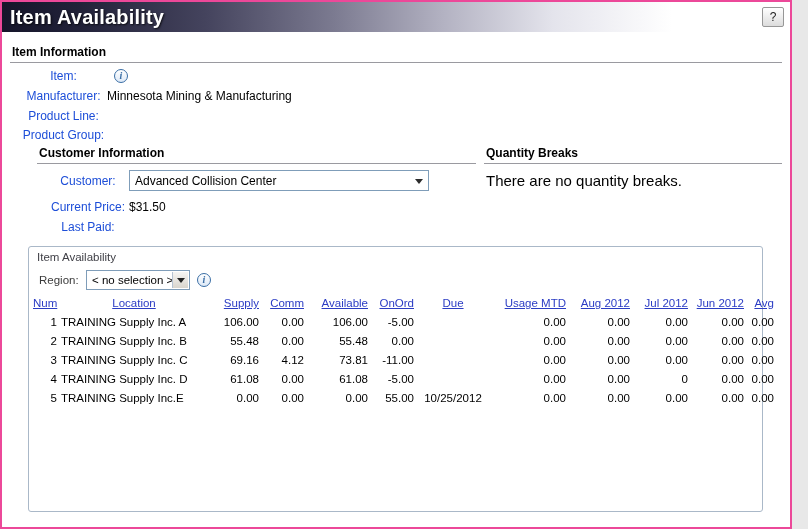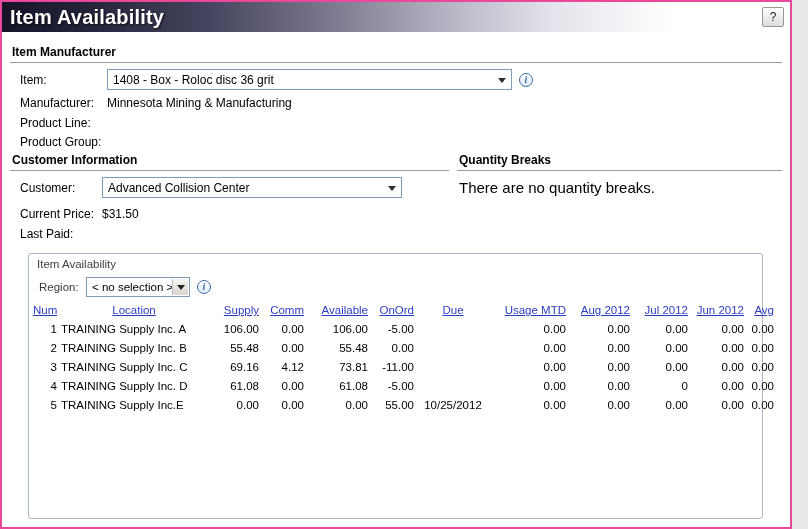--- a/index.html
+++ b/index.html
@@ -23,21 +23,21 @@
   .help-btn{
     position:absolute;right:6px;top:5px;width:22px;height:20px;border:1px solid #979797;
     background:linear-gradient(#ffffff,#dcdcdc);border-radius:2px;font-size:12px;color:#222;
     font-family:"Liberation Sans",sans-serif;display:flex;align-items:center;justify-content:center;cursor:default;
   }
   .section-header{
     margin:13px 8px 0 8px;border-bottom:1px solid var(--section_line);
     font-weight:bold;font-size:12px;color:#000;padding:0 0 3px 2px;
   }
   .row{display:flex;align-items:center;margin-left:18px;font-size:12px;}
-  .row .lbl{width:87px;color:#000000;flex:none;}
+  .row .lbl{width:87px;color:#1d4ed8;flex:none;text-align:center;}
   .row .val{color:#000;}
   .combo{
     position:relative;height:21px;border:1px solid var(--combo_border);background:#fff;
     display:flex;align-items:center;padding:0 18px 0 5px;font-size:12px;color:#000;cursor:default;
   }
   .combo .arrow{
     position:absolute;right:5px;top:8px;width:0;height:0;
     border-left:4px solid transparent;border-right:4px solid transparent;border-top:5px solid #2c2c2c;
   }
   .combo-btn{
@@ -48,21 +48,21 @@
   .combo-btn .arrow{position:static;border-top-color:#222;}
   .item-combo{width:405px;}
   .customer-combo{width:300px;}
   .region-combo{width:104px;height:20px;font-size:11.5px;padding-right:4px;}
   .info-icon{
     width:14px;height:14px;border:1px solid var(--info_icon);border-radius:50%;
     margin-left:7px;display:inline-flex;align-items:center;justify-content:center;
     color:var(--info_icon);background:linear-gradient(#ffffff,#dde9f7);flex:none;cursor:default;
   }
   .info-icon::after{content:"i";font-family:"Liberation Serif",serif;font-style:italic;font-weight:bold;font-size:10px;line-height:1;}
-  .info-cols{display:flex;margin-top:3px;}
+  .info-cols{display:flex;margin-top:3px;padding-left:27px;}
   .col-left{width:447px;flex:none;}
   .col-right{flex:1;}
   .col-left .section-header{margin:0 0 0 8px;}
   .col-right .section-header{margin:0 8px 0 8px;}
   .qb-message{margin:8px 0 0 10px;font-size:15px;color:#000;}
   .price-row .lbl{width:82px;}
   .customer-row .lbl{width:82px;}
   .groupbox{
     margin:11px 27px 0 26px;height:266px;border:1px solid var(--group_border);border-radius:3px;
   }
@@ -83,29 +83,25 @@
 <body>
 
 <div class="window">
 
   <div class="titlebar">
     <span class="title">Item Availability</span>
     <div class="help-btn">?</div>
   </div>
 
   <div class="section-header">
-    <span>Item Manufacturer</span>
+    <span>Item Information</span>
   </div>
 
   <div class="row" style="margin-top:6px;">
     <span class="lbl">Item:</span>
-    <div class="combo item-combo">
-      <span>1408 - Box - Roloc disc 36 grit</span>
-      <span class="arrow"></span>
-    </div>
     <span class="info-icon"></span>
   </div>
 
   <div class="row" style="margin-top:5px;height:16px;">
     <span class="lbl">Manufacturer:</span>
     <span class="val">Minnesota Mining &amp; Manufacturing</span>
   </div>
 
   <div class="row" style="margin-top:4px;height:16px;">
     <span class="lbl">Product Line:</span>

